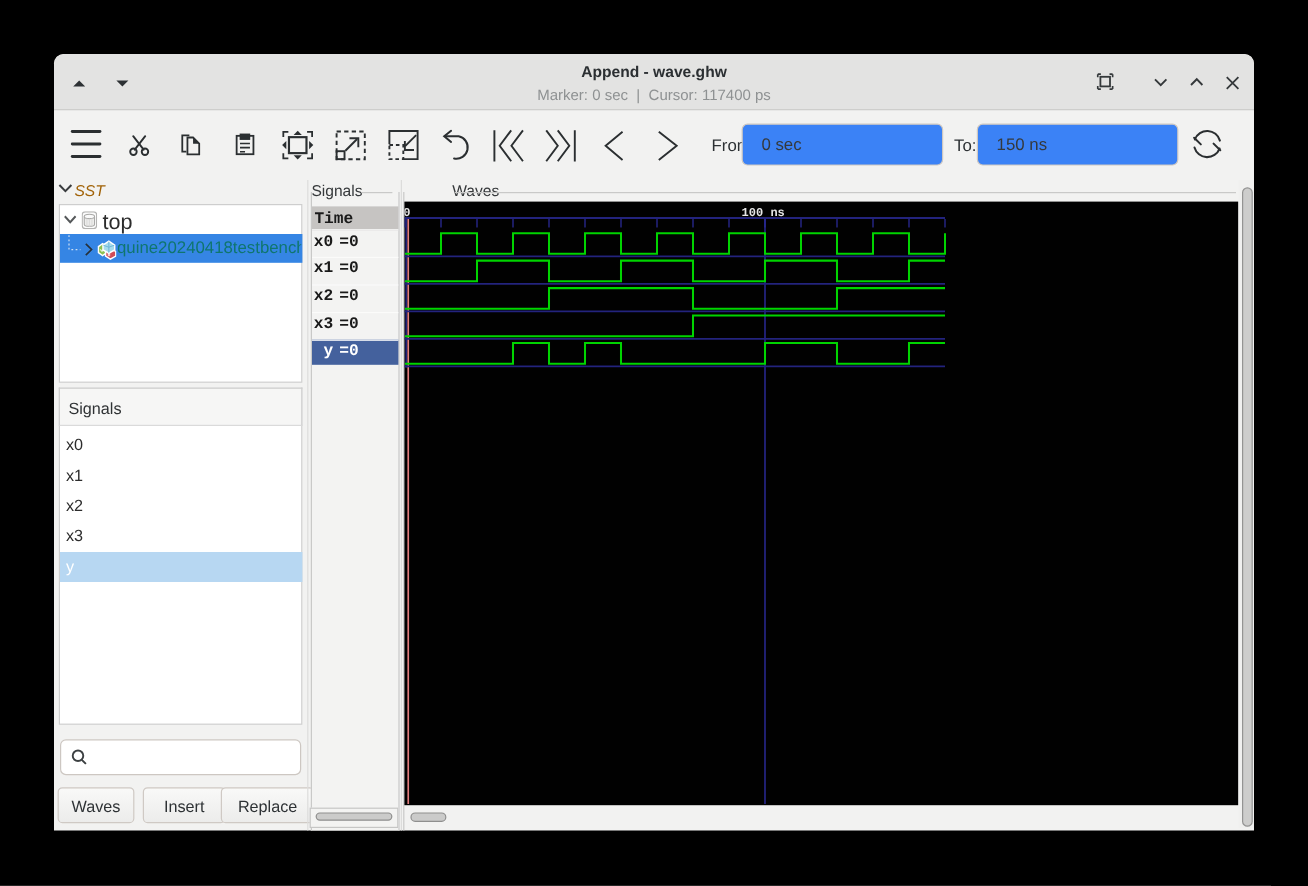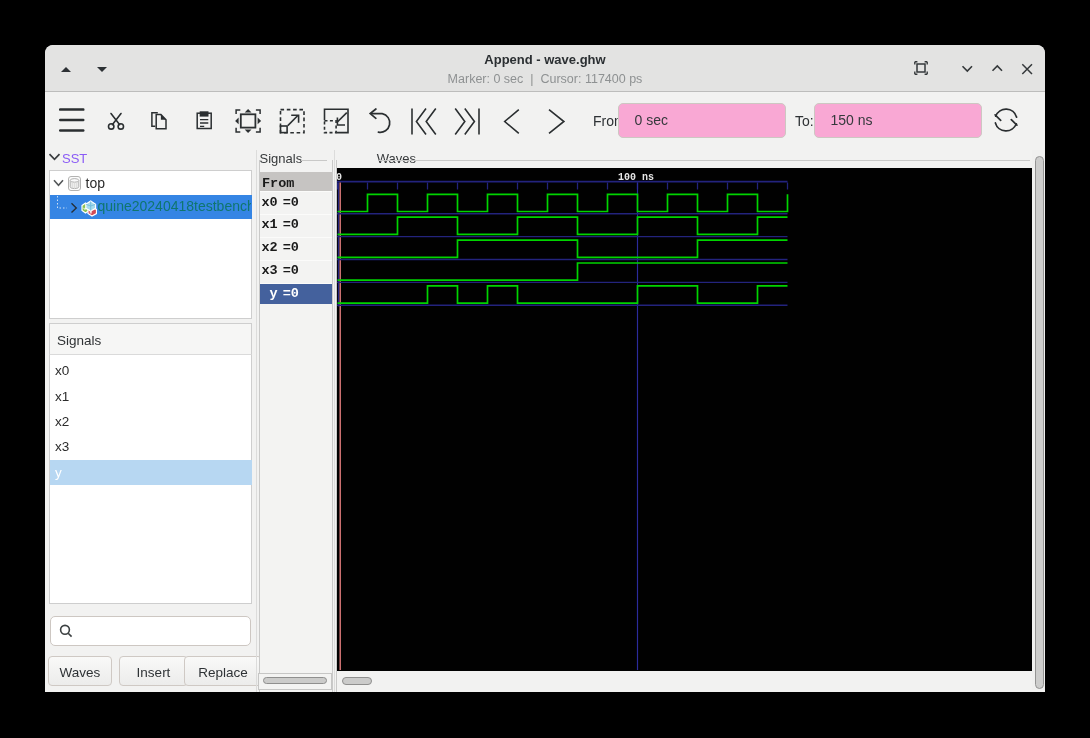--- a/index.html
+++ b/index.html
@@ -16,30 +16,30 @@
 .tri-dn { left:52px; top:22px; width:0; height:0; border-left:5.5px solid transparent;
   border-right:5.5px solid transparent; border-top:5.5px solid #2d3134; }
 #title { left:0; top:6.5px; width:1000px; text-align:center; font-size:13px;
   font-weight:bold; color:#2b2f32; }
 #subtitle { left:0; top:27px; width:1000px; text-align:center; font-size:12.5px;
   color:#8e9192; }
 
 #tb-icons { left:0; top:55px; }
 #frm-lbl { left:548px; top:68px; font-size:14px; color:#2d3134; }
 #to-lbl  { left:750px; top:68px; font-size:14px; color:#2d3134; }
-.entry { top:58px; height:35px; background:#f9a8d4; border:1px solid #cdc7c2;
+.entry { top:58px; height:35px; background:#3b82f6; border:1px solid #cdc7c2;
   border-radius:5px; font-size:14px; color:#35393c; line-height:33px; padding-left:15.5px; }
 #entry1 { left:573px; width:168px; }
 #entry2 { left:769px; width:168px; }
 #reload { left:946px; top:60px; }
 
-#sst-lbl { left:17px; top:106px; font-size:13px; color:#8b5cf6; }
+#sst-lbl { left:17px; top:106px; font-size:13px; color:#a16207;font-style:italic; }
 #tree-box { left:4px; top:125px; width:203px; height:148.5px; background:#fff;
   border:1px solid #cecece; }
-#top-txt { left:40.5px; top:130px; font-size:14px; color:#2c2c2c; }
+#top-txt { left:40.5px; top:130px; font-size:18px; color:#2c2c2c; }
 #row-sel { left:4.5px; top:149.5px; width:202px; height:24.5px; background:#3585e4; overflow:hidden; }
 #sel-txt { left:52.5px; top:152.8px; width:153.5px; overflow:hidden; font-size:14px; color:#0f766e; white-space:nowrap; }
 #sig-box { left:4px; top:278px; width:203px; height:281px; background:#fff;
   border:1px solid #cecece; }
 #sig-hdr { left:4px; top:278px; width:203px; height:32px; background:#f6f6f5;
   border:1px solid #cecece; border-bottom:1px solid #dadada; }
 #sig-hdr-txt { left:12px; top:288px; font-size:13.5px; color:#2f3234; }
 .sig-item { left:10px; font-size:13.5px; color:#2c2c2c; }
 #sig-sel { left:5px; top:414.5px; width:201.5px; height:25px; background:#b7d7f2; }
 #search { left:4.5px; top:571px; width:201.5px; height:30px; background:#fff;
@@ -216,21 +216,21 @@
   </svg>
   <div id="btn1" class="abs btn">Waves</div>
   <div id="btn2" class="abs btn">Insert</div>
   <div id="btn3" class="abs btn">Replace</div>
 
   <div id="sashL" class="abs"></div>
   <div id="nmcol" class="abs"></div>
   <div id="nm-lbl" class="abs">Signals</div>
   <div id="nm-line" class="abs"></div>
   <div id="time-hdr" class="abs"></div>
-  <div class="abs nm-row" style="top:128.5px; left:217px; line-height:19.5px">From</div>
+  <div class="abs nm-row" style="top:128.5px; left:217px; line-height:19.5px">Time</div>
   <div class="abs nm-row" style="top:146.5px">
       <span class="nm">x0</span>
       <span class="nv">=0</span>
     </div>
   <div class="abs nm-row" style="top:169.4px">
       <span class="nm">x1</span>
       <span class="nv">=0</span>
     </div>
   <div class="abs nm-row" style="top:192.3px">
       <span class="nm">x2</span>

